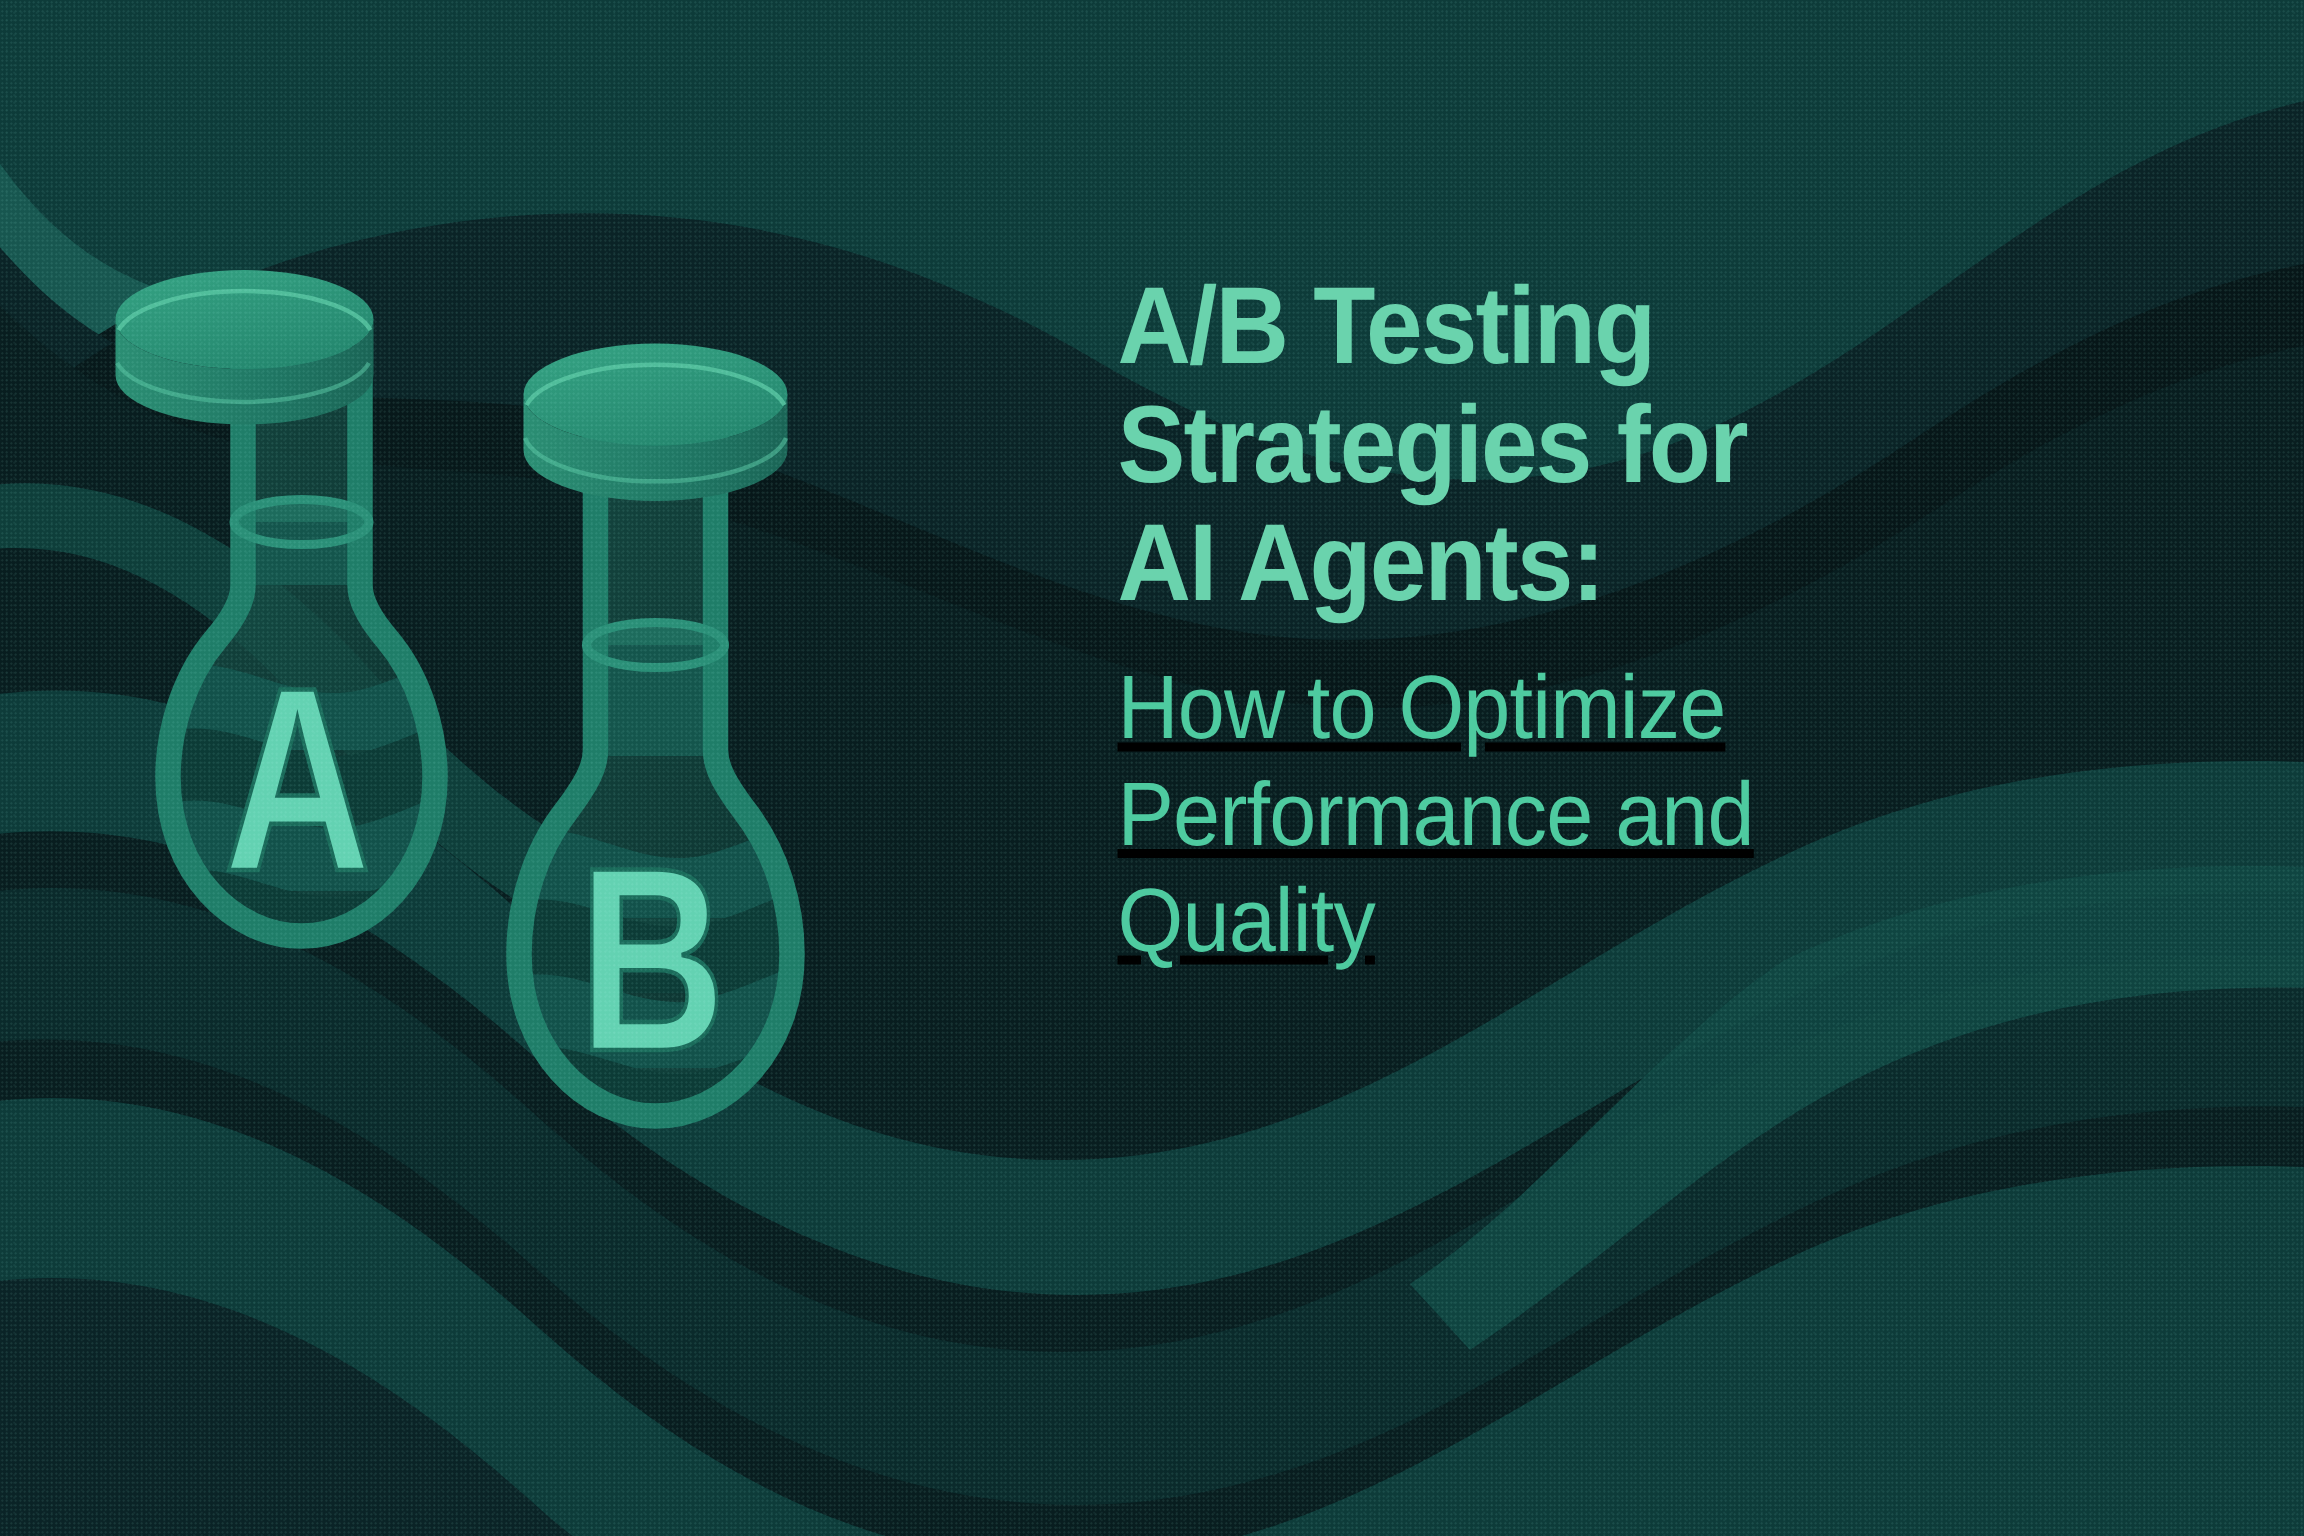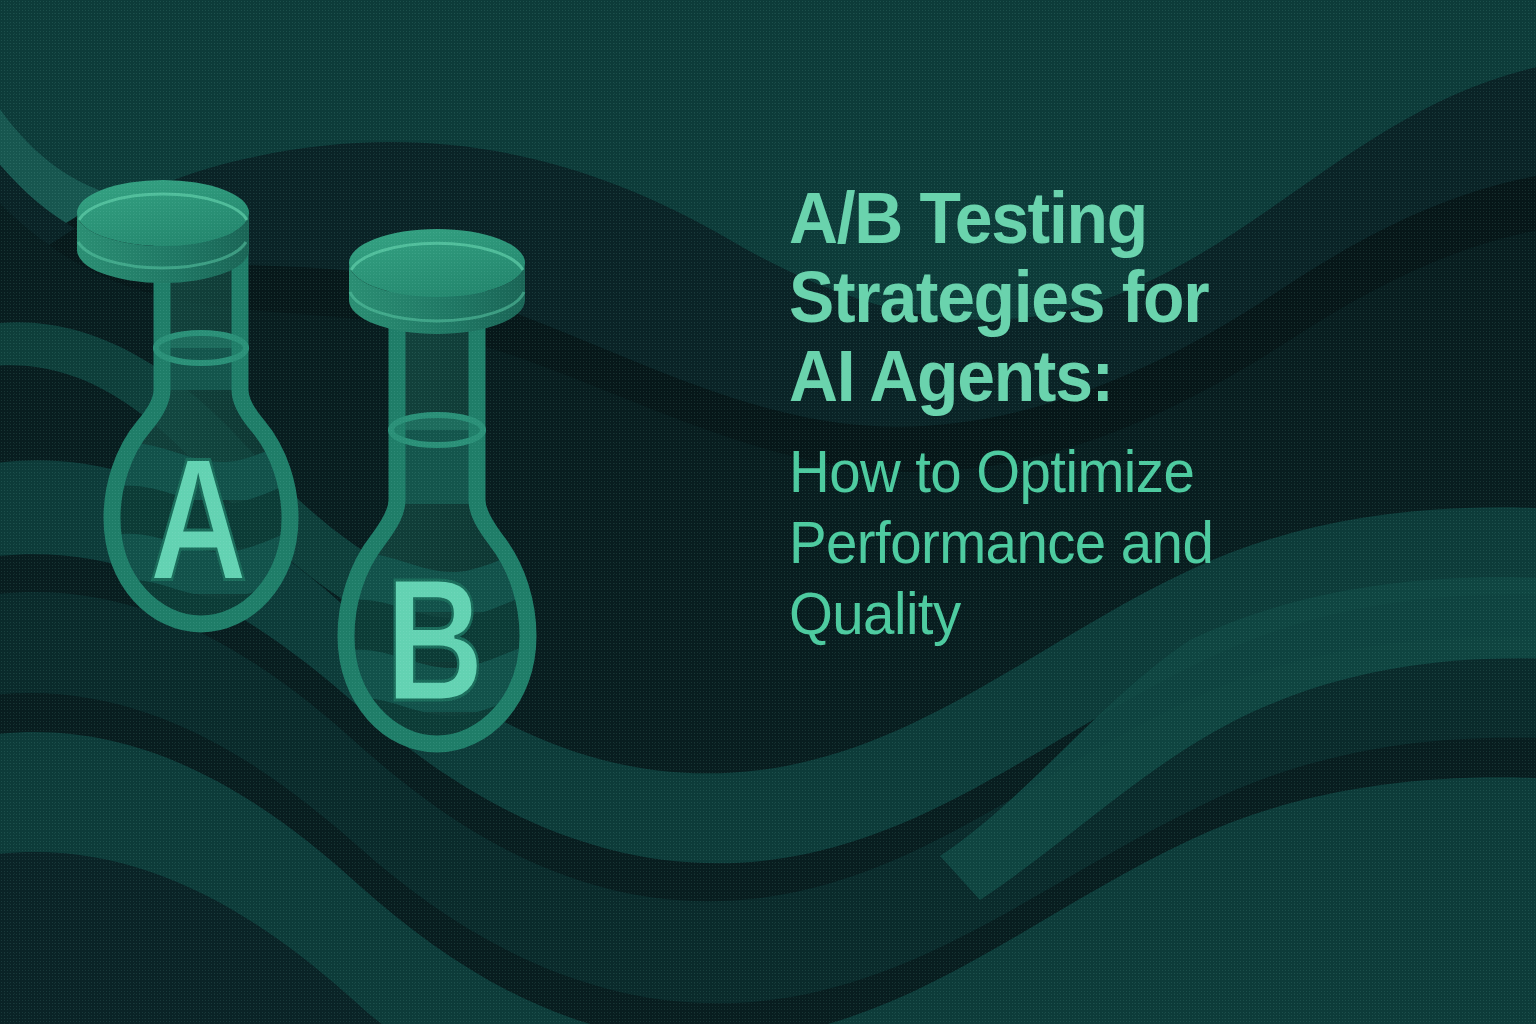--- a/index.html
+++ b/index.html
@@ -20,34 +20,33 @@
       radial-gradient(rgba(140,230,210,.35) .6px, transparent .7px);
     background-size:3px 3px, 5px 5px;
     background-position:0 0, 2px 1px;
     mix-blend-mode:screen;
   }
   #flasks{position:absolute;left:40px;top:100px;width:620px;height:720px;display:block;}
   #text-block{
     position:absolute;
     left:745px;top:178px;
     width:700px;
-    margin-left:44px;
   }
   .title-line{
     display:block;
     color:#6ad3ad;
     font-weight:700;
     font-size:73px;
     line-height:1.085;
     letter-spacing:-1.4px;
     white-space:nowrap;
     transform:scaleX(.93);
     transform-origin:left center;
   }
-  .sub-wrap{margin-top:20px;}
+  .sub-wrap{margin-top:20px;text-decoration:underline;}
   .sub-line{
     display:block;
     color:#4ecba0;
     font-weight:400;
     font-size:60px;
     line-height:1.19;
     letter-spacing:-.6px;
     white-space:nowrap;
     transform:scaleX(.94);
     transform-origin:left center;

